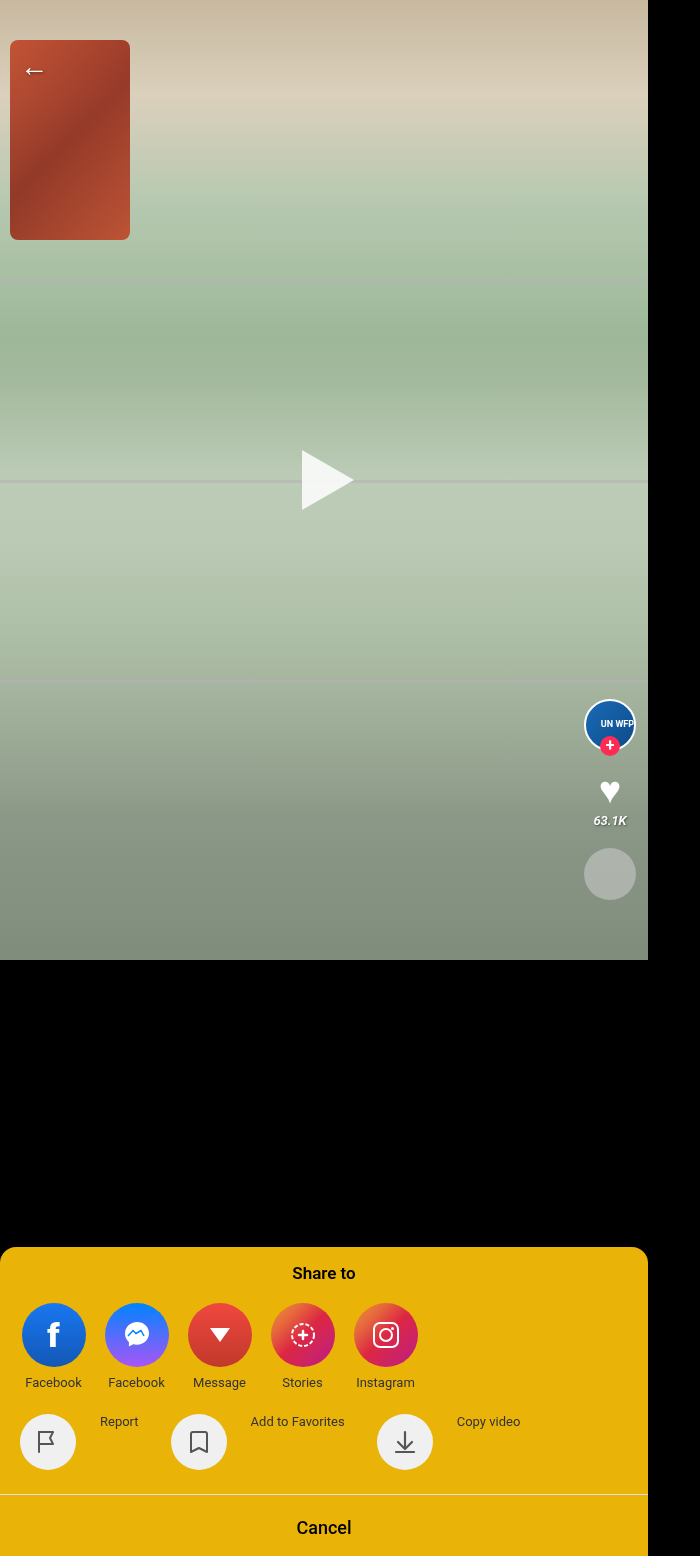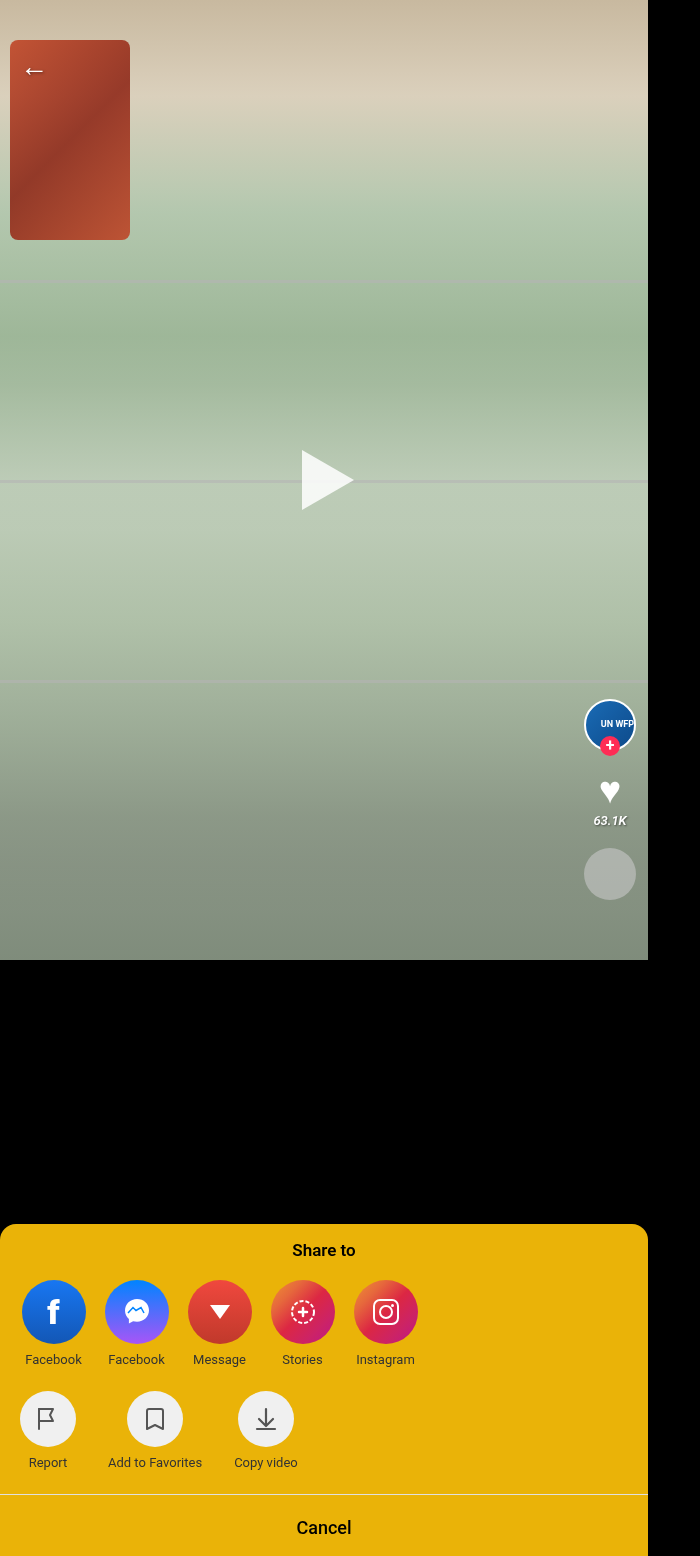--- a/index.html
+++ b/index.html
@@ -309,23 +309,22 @@
 
     
     #share-actions-row {
       display: flex;
       padding: 8px 20px 20px 20px;
       gap: 32px;
     }
 
     .share-action-item {
       display: flex;
-      flex-direction: column;
-      align-items: center;
-      gap: 8px;
+      flex-direction: row;
+      gap: 24px;
       cursor: pointer;
     }
 
     .share-action-icon {
       width: 56px;
       height: 56px;
       border-radius: 50%;
       background: #f0f0f0;
       display: flex;
       align-items: center;

